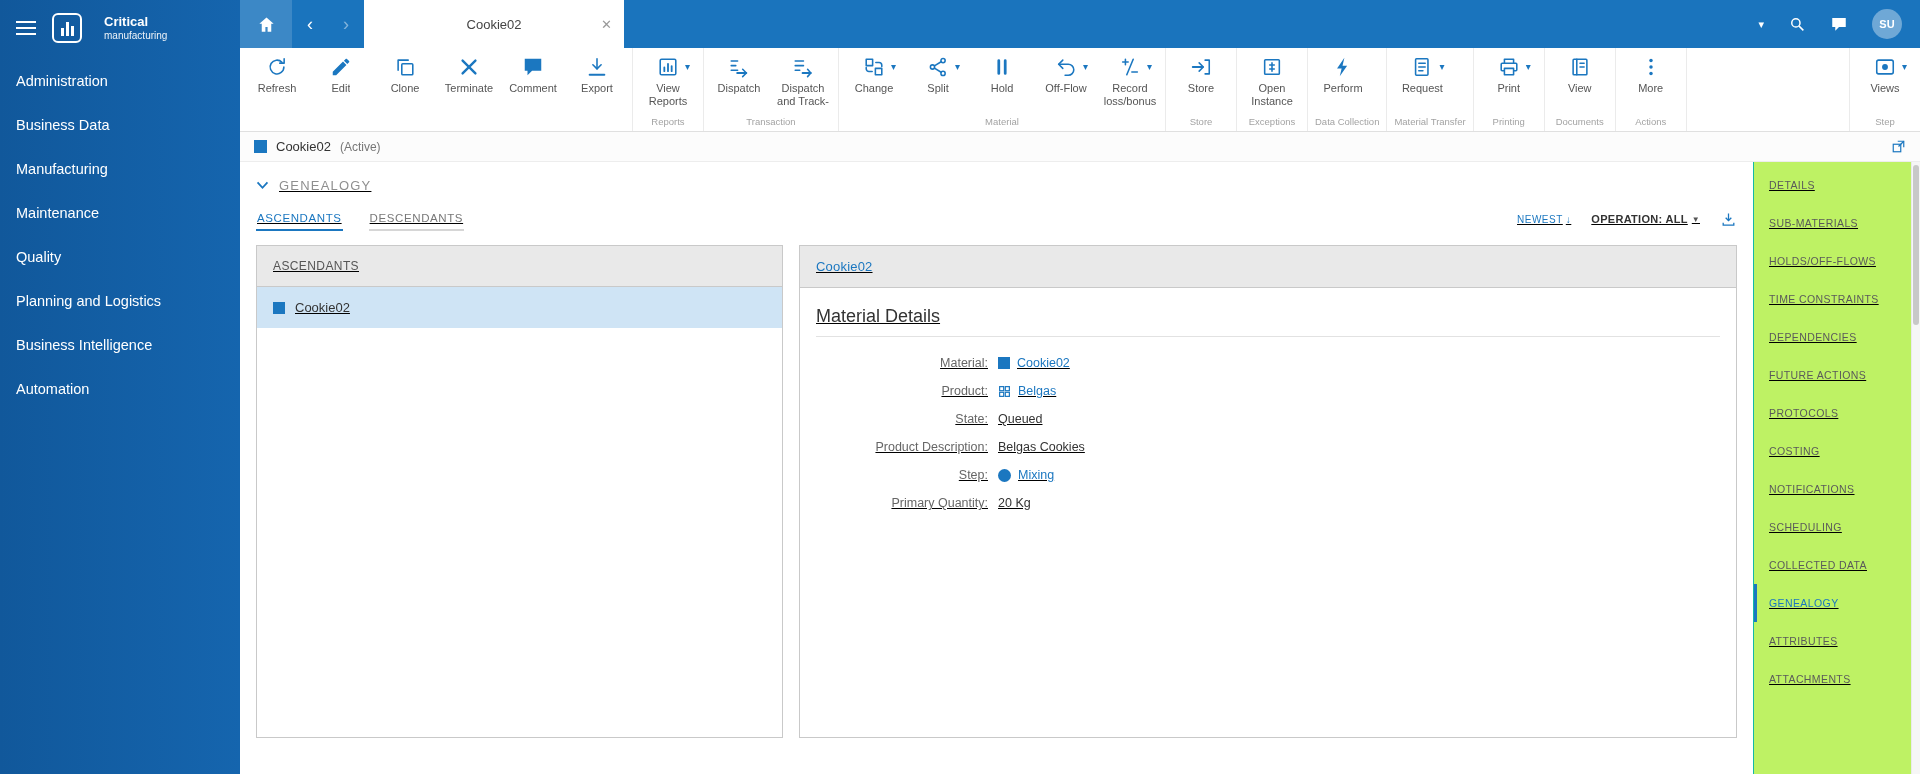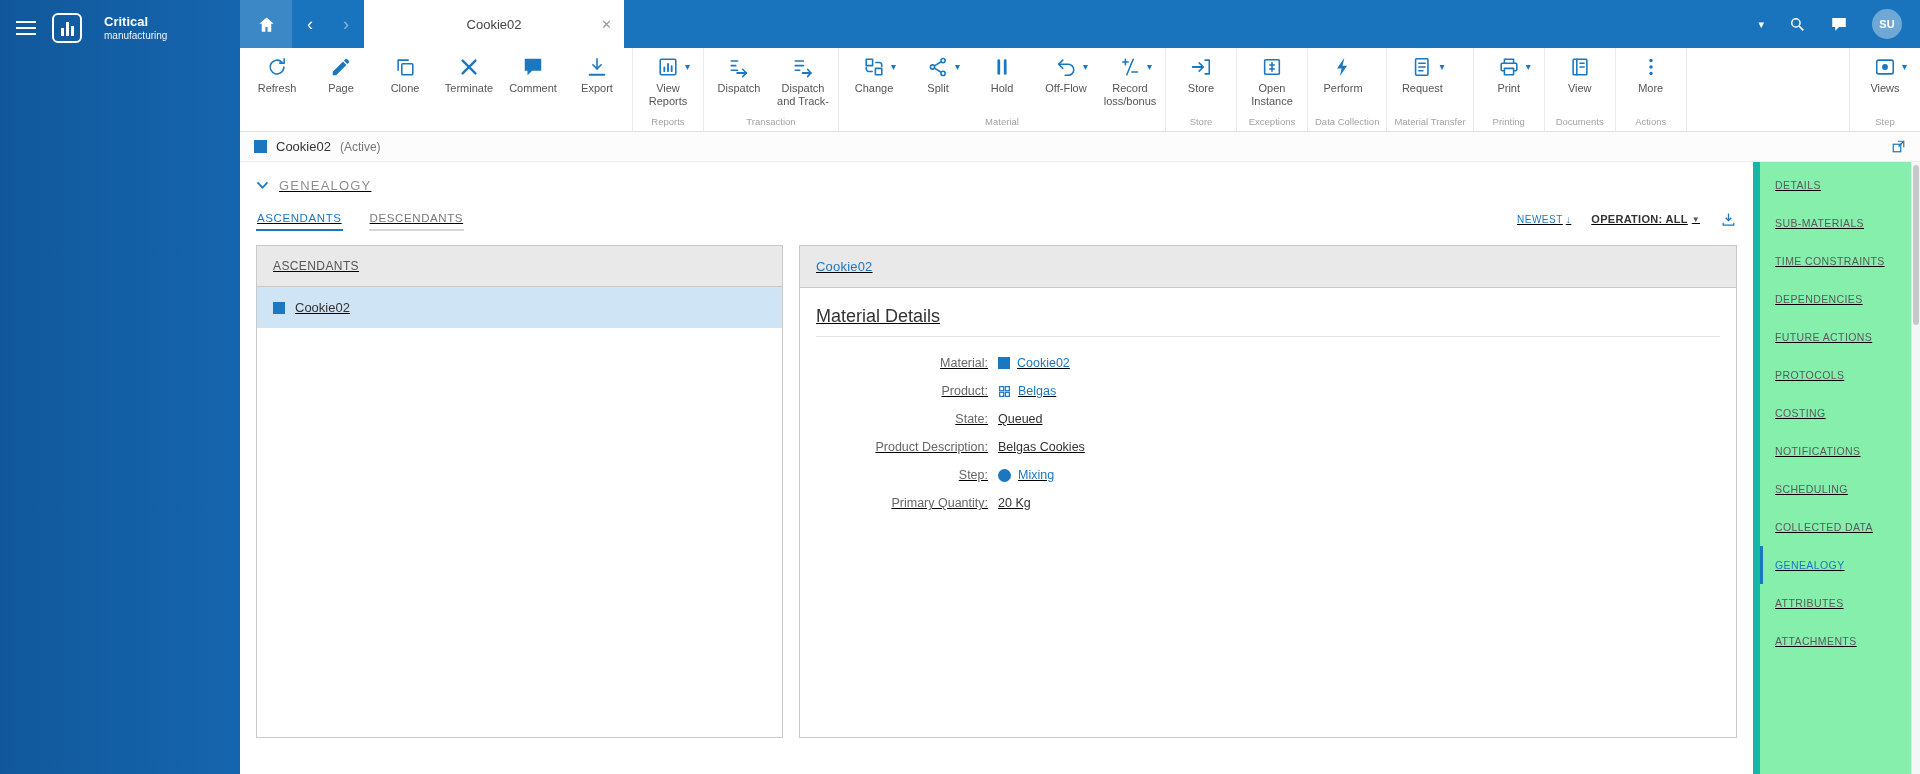--- a/index.html
+++ b/index.html
@@ -76,21 +76,21 @@
   .det-body{padding:6px 16px;overflow:hidden;}
   .md-title{font-size:18px;color:#333;padding:12px 0 9px;border-bottom:1px solid #e2e2e2;margin-bottom:12px;}
   .field-row{display:flex;align-items:center;min-height:28px;font-size:12.5px;}
   .field-label{width:172px;text-align:right;color:#666;margin-right:10px;flex-shrink:0;}
   .field-value{display:flex;align-items:center;gap:7px;color:#333;}
   .field-value.link{color:var(--accent);cursor:pointer;}
   .mini-square{width:12px;height:12px;background:var(--accent);flex-shrink:0;}
   .mini-circle{width:13px;height:13px;border-radius:50%;background:var(--accent);flex-shrink:0;}
   .mini-grid{display:flex;color:var(--accent);}
   
-  .right-nav{width:158px;flex-shrink:0;border-left:7px solid #14b8a6;padding-top:4px;background:#86efac;}
+  .right-nav{width:158px;flex-shrink:0;border-left:1px solid #14b8a6;padding-top:4px;background:#bef264;}
   .rn-item{padding:13px 4px 13px 15px;font-size:10.5px;color:#5a5a5a;letter-spacing:.4px;cursor:pointer;position:relative;white-space:nowrap;}
   .rn-item.active{color:var(--accent);}
   .rn-item.active::before{content:"";position:absolute;left:0;top:0;bottom:0;width:3px;background:var(--accent);}
   .scrollbar{width:9px;flex-shrink:0;background:#f6f6f6;border-left:1px solid #eaeaea;position:relative;}
   .scroll-thumb{position:absolute;top:3px;left:1px;width:6px;height:160px;background:#c8c8c8;border-radius:3px;}
 </style>
 </head>
 <body>
 
 <div class="app">
@@ -107,20 +107,30 @@
             <i></i>
             <i></i>
             <i></i>
           </div>
         <div class="logo-text">
           <div class="logo-bold">Critical</div>
           <div class="logo-light">manufacturing</div>
         </div>
       </div>
     </div>
+    <nav>
+        <div class="nav-item">Administration</div>
+        <div class="nav-item">Business Data</div>
+        <div class="nav-item">Manufacturing</div>
+        <div class="nav-item">Maintenance</div>
+        <div class="nav-item">Quality</div>
+        <div class="nav-item">Planning and Logistics</div>
+        <div class="nav-item">Business Intelligence</div>
+        <div class="nav-item">Automation</div>
+      </nav>
   </aside>
 
   <div class="main">
 
     <header class="topbar">
       <div class="home-btn">
         <span class="top-ic">
           <svg width="19" height="19" viewBox="0 0 24 24">
               <path fill="currentColor" d="M12 3l9 8.2h-3V21h-4.6v-6h-2.8v6H6v-9.8H3z"></path>
             </svg>
@@ -167,21 +177,21 @@
                 <div class="tb-lbl">Refresh</div>
               </div>
               <div class="tb-btn">
                 <div class="icon-row">
                   <span class="tb-ic">
                     <svg viewBox="0 0 24 24" fill="none" stroke="currentColor" stroke-width="1.7" stroke-linecap="round" stroke-linejoin="round">
                       <path fill="currentColor" stroke="none" d="M3 17.3V21h3.7L17.9 9.8l-3.7-3.7L3 17.3zM20.8 6.9c.4-.4.4-1 0-1.4l-2.3-2.3c-.4-.4-1-.4-1.4 0l-1.9 1.9 3.7 3.7 1.9-1.9z"></path>
                     </svg>
                   </span>
                 </div>
-                <div class="tb-lbl">Page</div>
+                <div class="tb-lbl">Edit</div>
               </div>
               <div class="tb-btn">
                 <div class="icon-row">
                   <span class="tb-ic">
                     <svg viewBox="0 0 24 24" fill="none" stroke="currentColor" stroke-width="1.7" stroke-linecap="round" stroke-linejoin="round">
                       <rect x="8.5" y="8.5" width="12" height="12" rx="1"></rect>
                       <path d="M15.5 4.5h-11v11"></path>
                     </svg>
                   </span>
                 </div>
@@ -586,20 +596,21 @@
                   </div>
                 </div>
             </div>
           </div>
         </div>
       </section>
 
       <aside class="right-nav">
           <div class="rn-item">DETAILS</div>
           <div class="rn-item">SUB-MATERIALS</div>
+          <div class="rn-item">HOLDS/OFF-FLOWS</div>
           <div class="rn-item">TIME CONSTRAINTS</div>
           <div class="rn-item">DEPENDENCIES</div>
           <div class="rn-item">FUTURE ACTIONS</div>
           <div class="rn-item">PROTOCOLS</div>
           <div class="rn-item">COSTING</div>
           <div class="rn-item">NOTIFICATIONS</div>
           <div class="rn-item">SCHEDULING</div>
           <div class="rn-item">COLLECTED DATA</div>
           <div class="rn-item active">GENEALOGY</div>
           <div class="rn-item">ATTRIBUTES</div>

